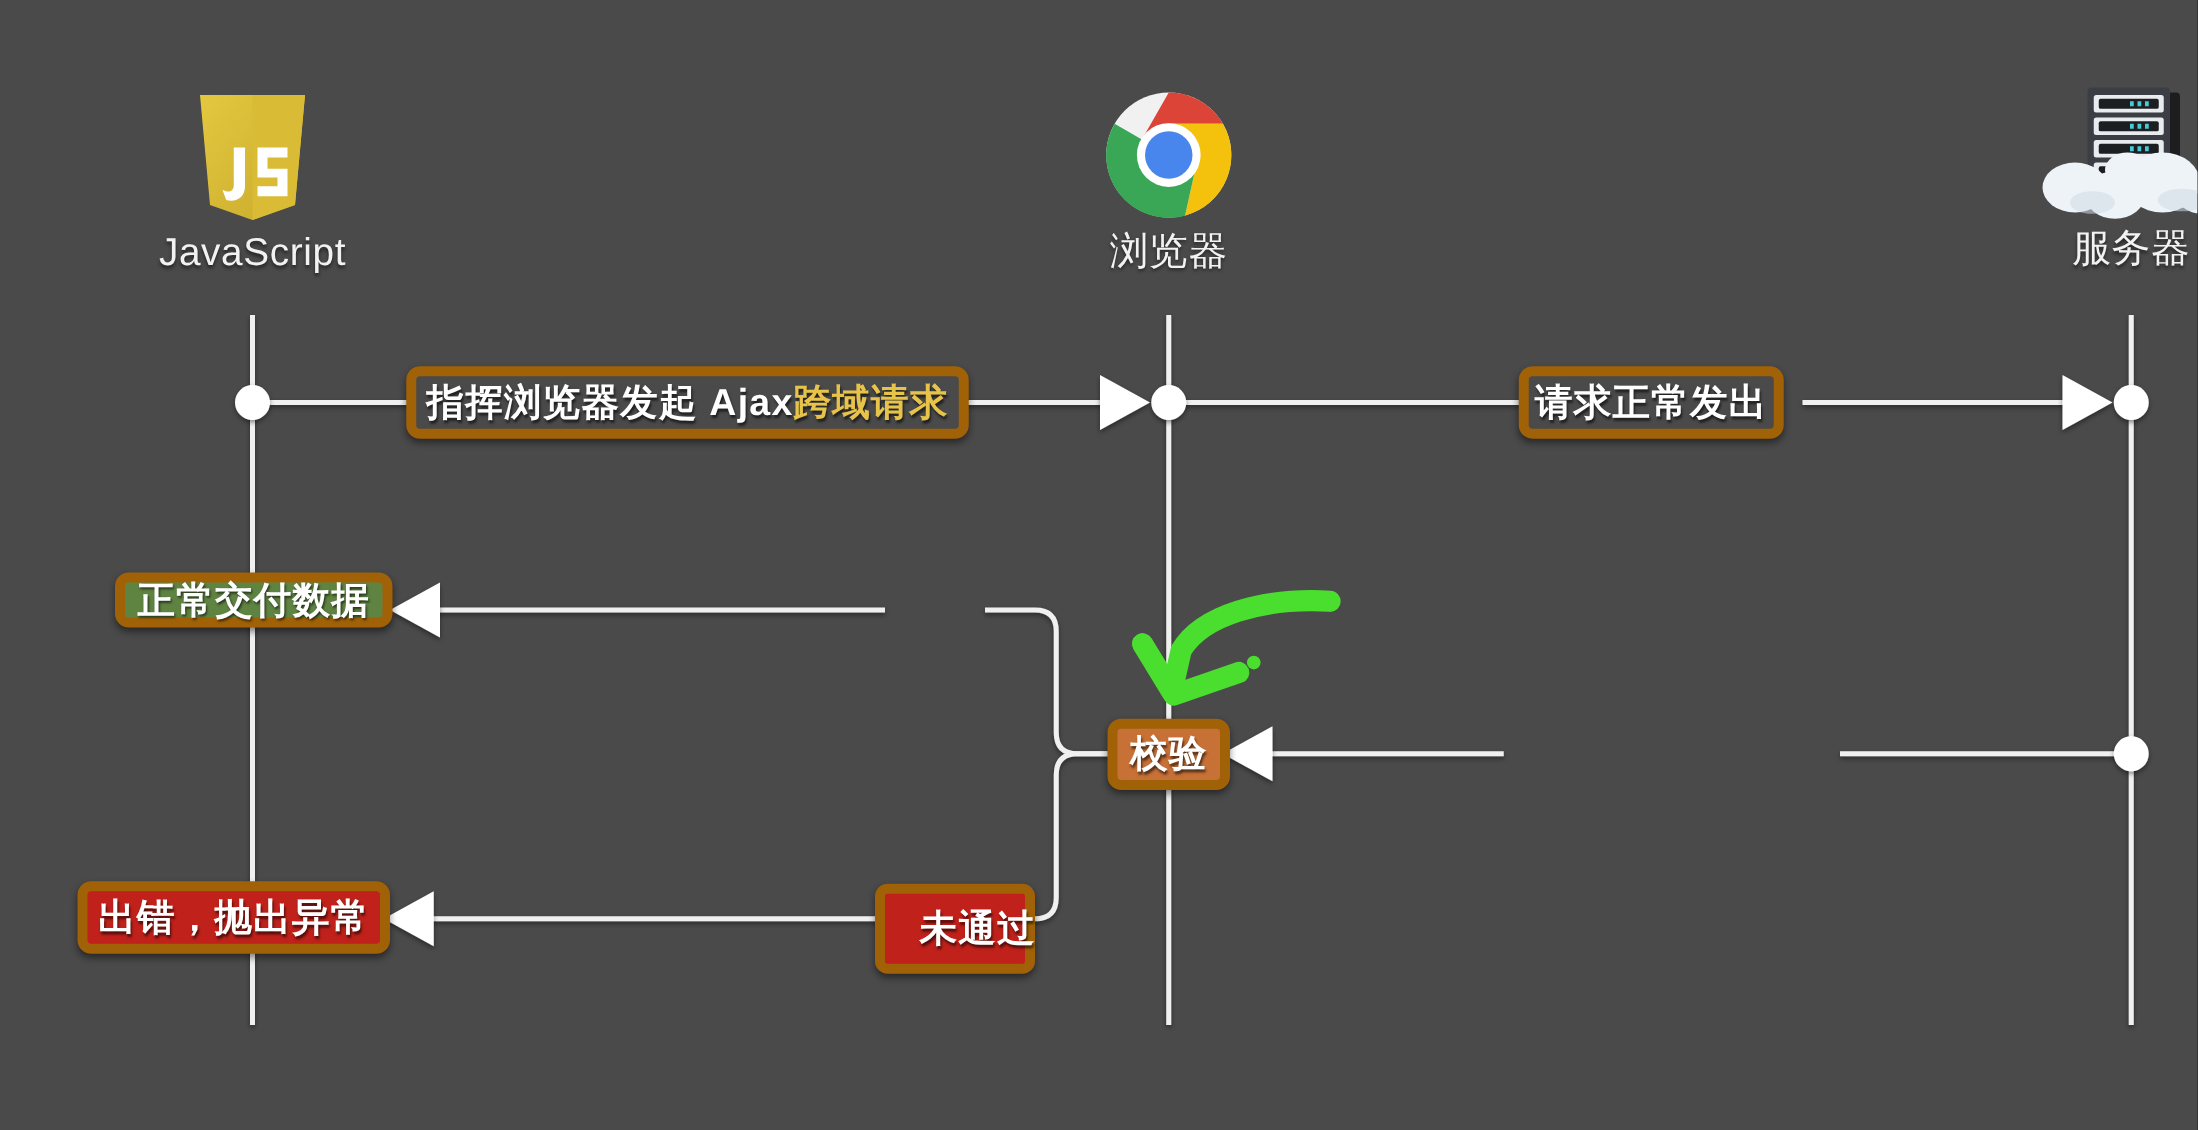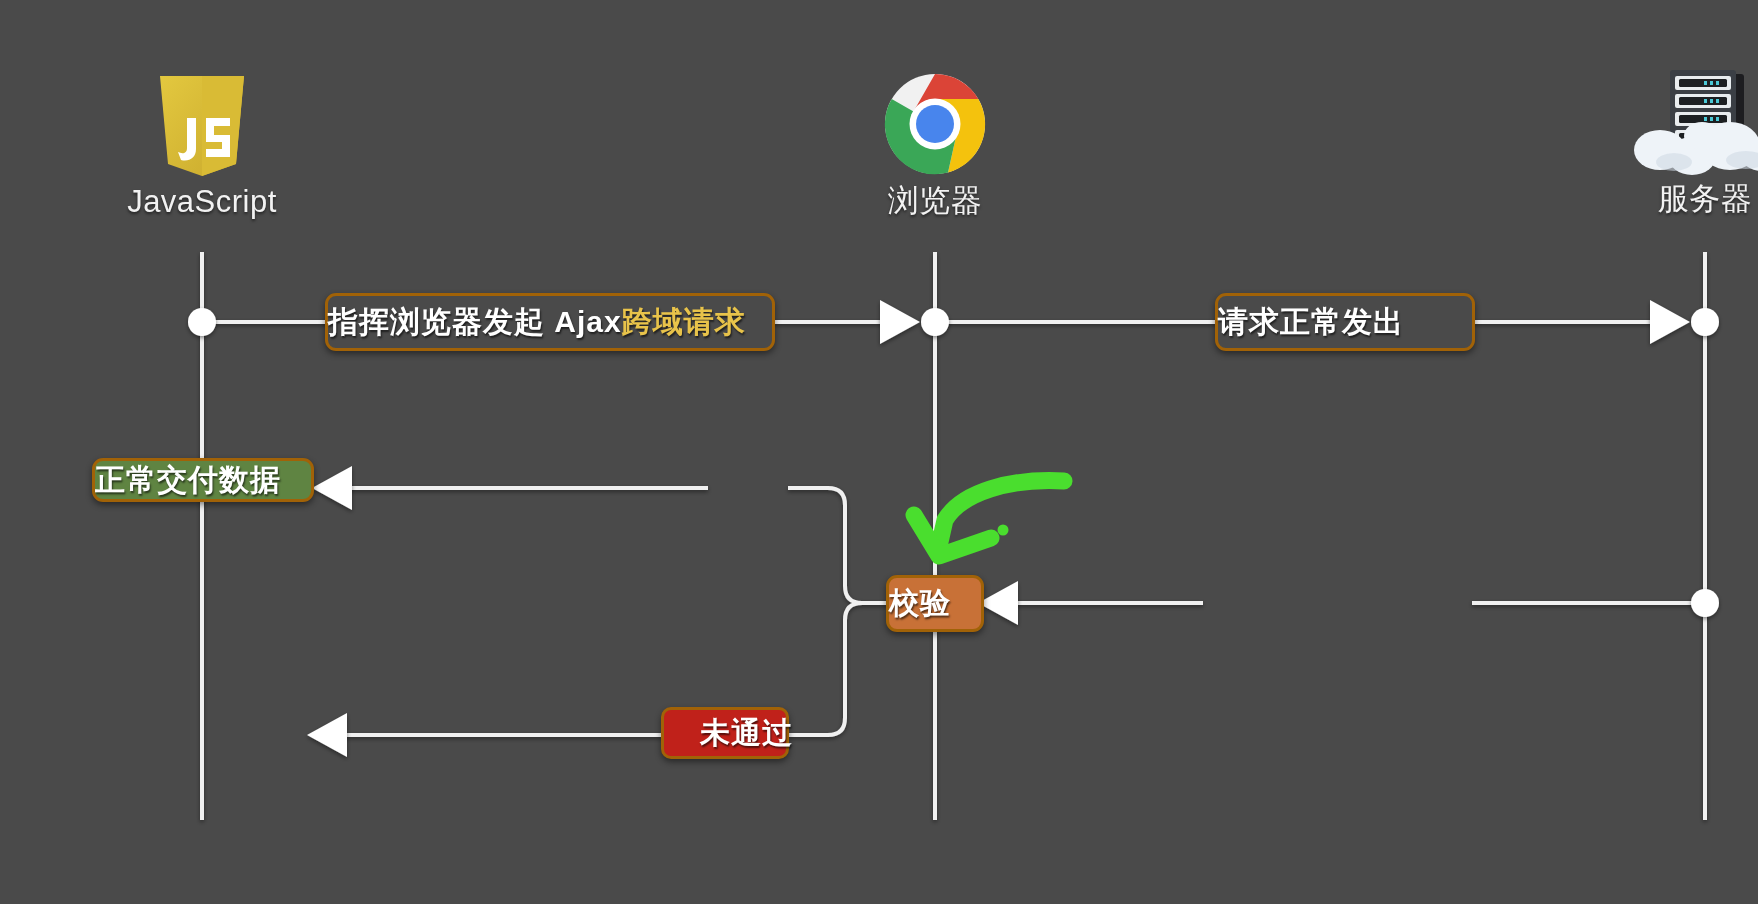--- a/index.html
+++ b/index.html
@@ -43,22 +43,23 @@
     height: 108px;
     position: relative;
   }
 
   
   .node {
     position: absolute;
     box-sizing: border-box;
     display: flex;
     align-items: center;
+    justify-content: center;
     border-radius: 11px;
-    border: 3px solid #a16207;
+    border: 8px solid #a16207;
     color: #ffffff;
     font-size: 30px;
     font-weight: bold;
     letter-spacing: 1px;
     white-space: nowrap;
     text-shadow: 1px 2px 2px rgba(0,0,0,.6);
     box-shadow: 0 3px 6px rgba(0,0,0,.45);
     z-index: 6;
   }
   .node-neutral { background: #4a4a4a; }
@@ -202,32 +203,35 @@
       </svg>
     </div>
     <div class="actor-label" style="margin-top:-2px;">服务器</div>
   </div>
 
   <div class="node node-neutral" style="left:325px; top:293px; width:450px; height:58px;">
     <span>指挥浏览器发起 Ajax </span>
       <span class="hl-gold">跨域请求</span>
   </div>
 
-  <div class="node node-neutral" style="left:1215px; top:293px; width:260px; height:58px;">
+  <div class="node node-neutral" style="left:1215px; top:293px; width:212px; height:58px;">
     <span>请求正常发出</span>
   </div>
 
 
   <div class="node node-orange" style="left:886px; top:575px; width:98px; height:57px;">
     <span>校验</span>
   </div>
 
 
-  <div class="node node-red small-node" style="left:661px; top:707px; width:128px; height:52px;padding-left:36px;">
+  <div class="node node-red small-node" style="left:700px; top:707px; width:128px; height:72px;padding-left:36px;">
     <span>未通过</span>
   </div>
 
   <div class="node node-green" style="left:92px; top:458px; width:222px; height:44px;">
     <span>正常交付数据</span>
   </div>
 
+  <div class="node node-red" style="left:62px; top:705px; width:250px; height:58px;">
+    <span>出错，抛出异常</span>
+  </div>
 
 </div>
 
 </body></html>

